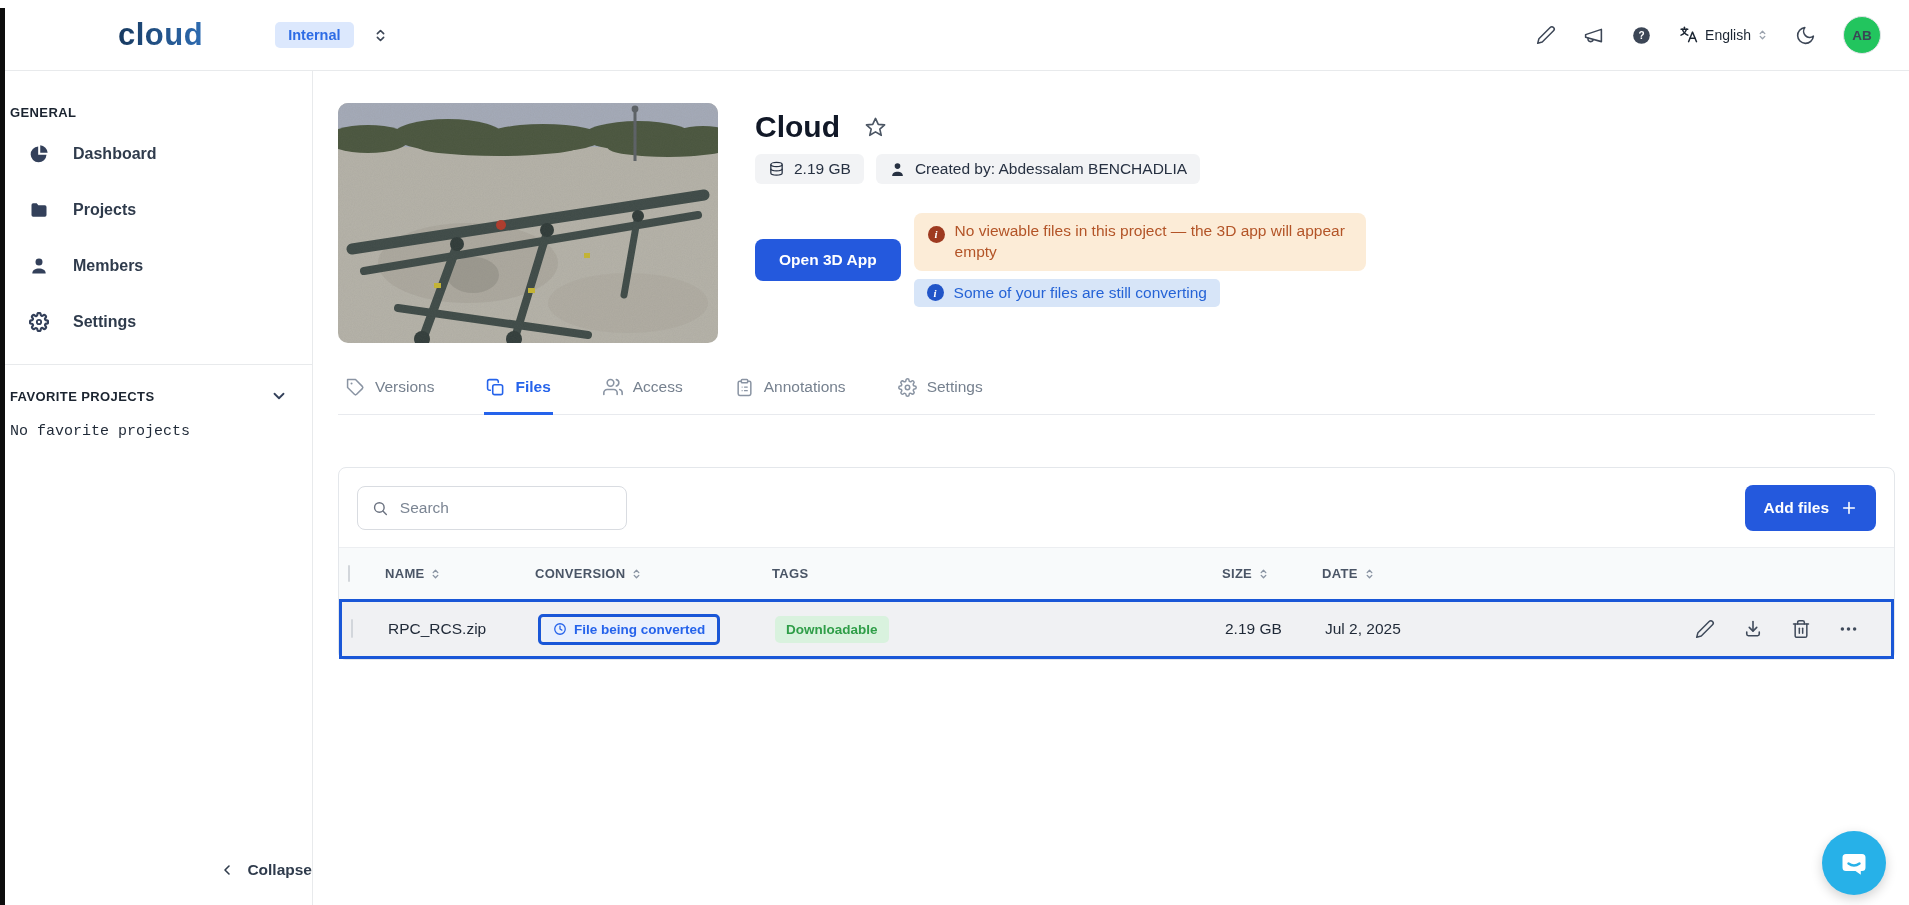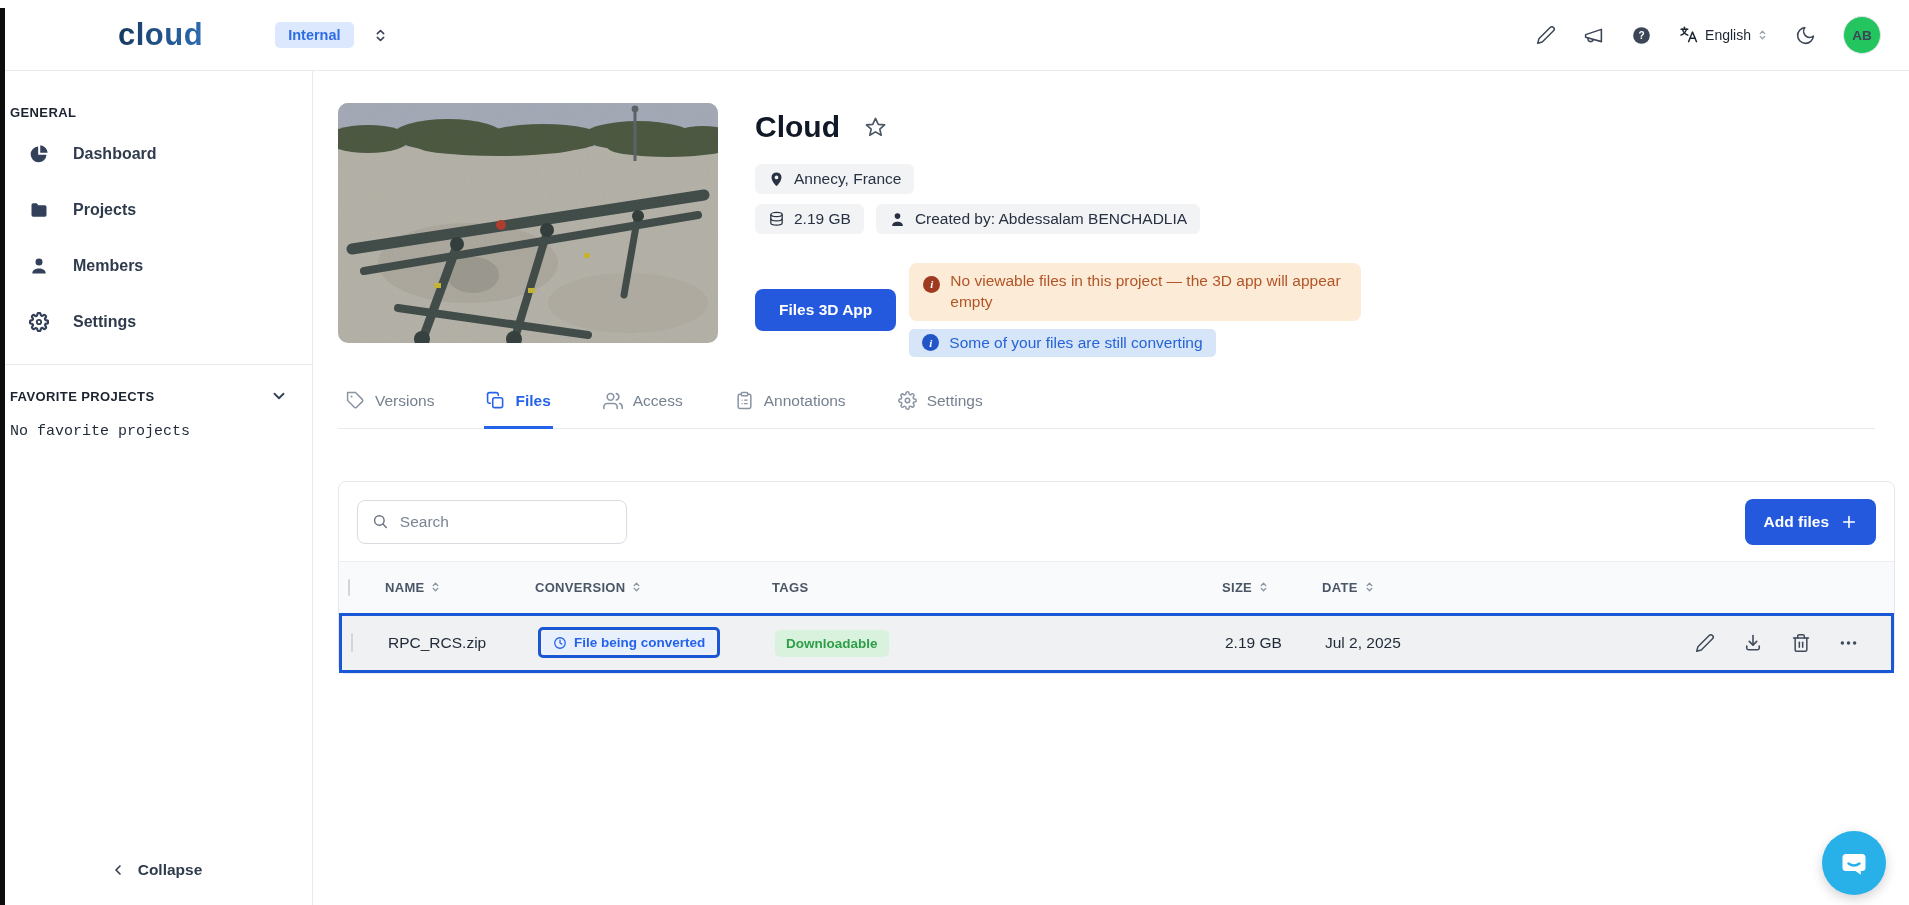--- a/index.html
+++ b/index.html
@@ -22,21 +22,21 @@
   .avatar { width:38px; height:38px; border-radius:50%; background:#22c55e; border:1px solid #e2e4e8; display:flex; align-items:center; justify-content:center; font-size:13.5px; font-weight:600; color:#3a4556; cursor:pointer; }
 
   
   .sidebar { position:absolute; top:71px; left:0; width:313px; height:834px; background:#fff; border-right:1px solid #e8eaec; }
   .sb-heading { font-size:13px; font-weight:700; letter-spacing:.4px; color:#1b2430; padding:34px 0 6px 10px; }
   .sb-item { display:flex; align-items:center; gap:24px; padding:18px 0 18px 29px; font-size:16px; font-weight:600; color:#2f3b4c; cursor:pointer; }
   .sb-divider { border:none; border-top:1px solid #e8eaec; margin:14px 0 0 0; }
   .fav-head { display:flex; align-items:center; justify-content:space-between; padding:22px 24px 4px 10px; }
   .fav-title { font-size:13px; font-weight:700; letter-spacing:.4px; color:#1b2430; }
   .fav-empty { font-size:15px; color:#1f2937; padding:14px 0 0 10px;font-family:Liberation Mono, monospace; }
-  .collapse { position:absolute; bottom:16px; left:0; width:100%; display:flex; align-items:center; justify-content:center; gap:12px; font-size:15.5px; font-weight:600; color:#2f3b4c; cursor:pointer; padding:10px 0; }
+  .collapse { position:absolute; bottom:16px; left:0; width:100%; display:flex; align-items:center; justify-content:flex-end; gap:12px; font-size:15.5px; font-weight:600; color:#2f3b4c; cursor:pointer; padding:10px 0; }
 
   
   .content { position:absolute; top:71px; left:313px; width:1596px; height:834px; background:#fff; padding:32px 34px 0 25px; }
   .proj-header { display:flex; }
   .thumb { width:380px; height:240px; border-radius:10px; overflow:hidden; flex:none; }
   .proj-info { margin-left:37px; padding-top:7px; }
   .title-row { display:flex; align-items:center; gap:24px; }
   .proj-title { font-size:30px; font-weight:700; color:#111827; }
   .meta-badge { display:inline-flex; align-items:center; gap:9px; background:#f2f3f5; border-radius:6px; padding:6px 13px; font-size:15.5px; color:#273142; }
   .meta-row1 { margin-top:20px; }
@@ -241,50 +241,41 @@
       </div>
 
       <div class="proj-info">
         <div class="title-row">
           <h1 class="proj-title">Cloud</h1>
           <svg class="ic" width="23" height="23" viewBox="0 0 24 24" fill="none" stroke="#4b5563" stroke-width="1.7" stroke-linejoin="round">
               <path d="M12 2.5l2.9 6.26 6.6.56-5 4.37 1.5 6.46L12 16.6l-6 3.55 1.5-6.46-5-4.37 6.6-.56z"></path>
             </svg>
         </div>
 
-        <div class="meta-row1">
-          <span class="meta-badge">
-            <svg class="ic" width="17" height="17" viewBox="0 0 24 24" fill="#273142">
-                <path d="M12 2a7 7 0 0 0-7 7c0 4.8 5.3 10.6 6.6 11.9a.6.6 0 0 0 .8 0C13.7 19.6 19 13.8 19 9a7 7 0 0 0-7-7z"></path>
-                <circle cx="12" cy="9" r="2.6" fill="#f2f3f5"></circle>
-              </svg>
-            <span>Annecy, France</span>
-          </span>
-        </div>
 
         <div class="meta-row2">
           <span class="meta-badge">
             <svg class="ic" width="17" height="17" viewBox="0 0 24 24" fill="none" stroke="#273142" stroke-width="1.8">
                 <ellipse cx="12" cy="5" rx="8" ry="3"></ellipse>
                 <path d="M4 5v6c0 1.66 3.58 3 8 3s8-1.34 8-3V5"></path>
                 <path d="M4 11v6c0 1.66 3.58 3 8 3s8-1.34 8-3v-6"></path>
               </svg>
             <span>2.19 GB</span>
           </span>
           <span class="meta-badge">
             <svg class="ic" width="17" height="17" viewBox="0 0 24 24" fill="#273142">
                 <circle cx="12" cy="7.2" r="4"></circle>
                 <path d="M4.5 20.6c0-3.5 3.4-5.4 7.5-5.4s7.5 1.9 7.5 5.4v.4h-15z"></path>
               </svg>
             <span>Created by: Abdessalam BENCHADLIA</span>
           </span>
         </div>
 
         <div class="action-row">
-          <button class="open-btn">Files 3D App</button>
+          <button class="open-btn">Open 3D App</button>
           <div class="notices">
             <div class="notice-warn">
               <span class="ni-circle ni-warn">i</span>
               <span>No viewable files in this project — the 3D app will appear empty</span>
             </div>
             <div class="notice-info">
               <span class="ni-circle ni-info">i</span>
               <span>Some of your files are still converting</span>
             </div>
           </div>

